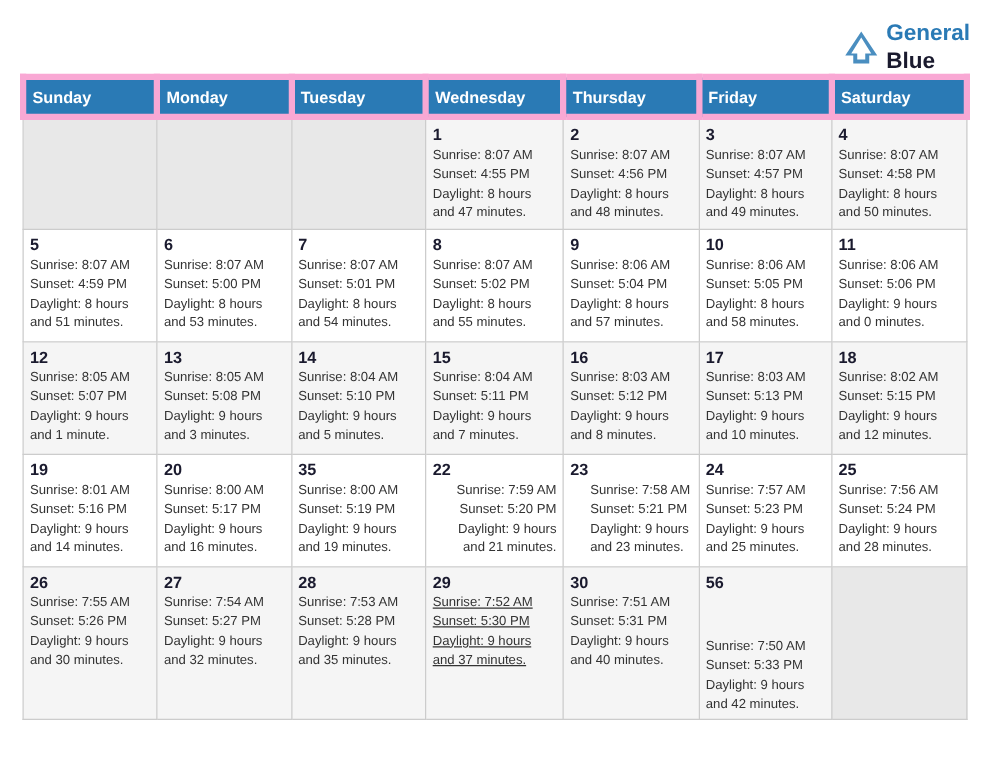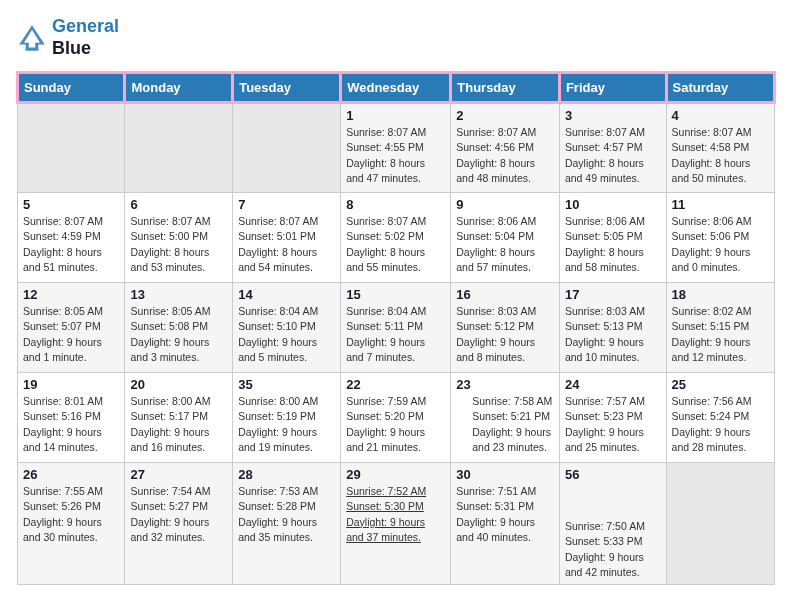--- a/index.html
+++ b/index.html
@@ -5,23 +5,22 @@
     * { box-sizing: border-box; margin: 0; padding: 0; }
     body {
       font-family: Arial, sans-serif;
       background: #fff;
       width: 792px;
       min-height: 612px;
       padding: 16px;
     }
     .header {
       display: flex;
-      justify-content: flex-start;
+      justify-content: flex-end;
       align-items: flex-start;
-      margin-bottom: 12px;
     }
     .logo {
       display: flex;
       align-items: center;
     }
     .logo-icon {
       width: 32px;
       height: 32px;
       margin-right: 4px;
     }
@@ -42,21 +41,21 @@
       border-collapse: collapse;
       font-size: 11px;
     }
     thead tr th {
       background: #2a7ab5;
       color: #fff;
       text-align: left;
       padding: 6px 5px;
       font-size: 13px;
       font-weight: bold;
-      border: 3px solid #f9a8d4;
+      border: 5px solid #f9a8d4;
     }
     tbody tr td {
       vertical-align: top;
       border: 1px solid #ccc;
       padding: 4px 5px;
       height: 90px;
       width: 113px;
     }
     tbody tr:nth-child(odd) td {
       background: #f5f5f5;
@@ -248,21 +247,21 @@
 Daylight: 9 hours and 16 minutes.</div>
         </td>
         <td>
           <span class="day-num">35</span>
           <div class="day-info" style="white-space: pre-line;">Sunrise: 8:00 AM
 Sunset: 5:19 PM
 Daylight: 9 hours and 19 minutes.</div>
         </td>
         <td>
           <span class="day-num">22</span>
-          <div class="day-info" style="white-space: pre-line;">Sunrise: 7:59 AM
+          <div class="day-info" style="white-space: pre-line; text-align: right;">Sunrise: 7:59 AM
 Sunset: 5:20 PM
 Daylight: 9 hours and 21 minutes.</div>
         </td>
         <td>
           <span class="day-num">23</span>
           <div class="day-info" style="white-space: pre-line; margin-left: 16px;">Sunrise: 7:58 AM
 Sunset: 5:21 PM
 Daylight: 9 hours and 23 minutes.</div>
         </td>
         <td>

